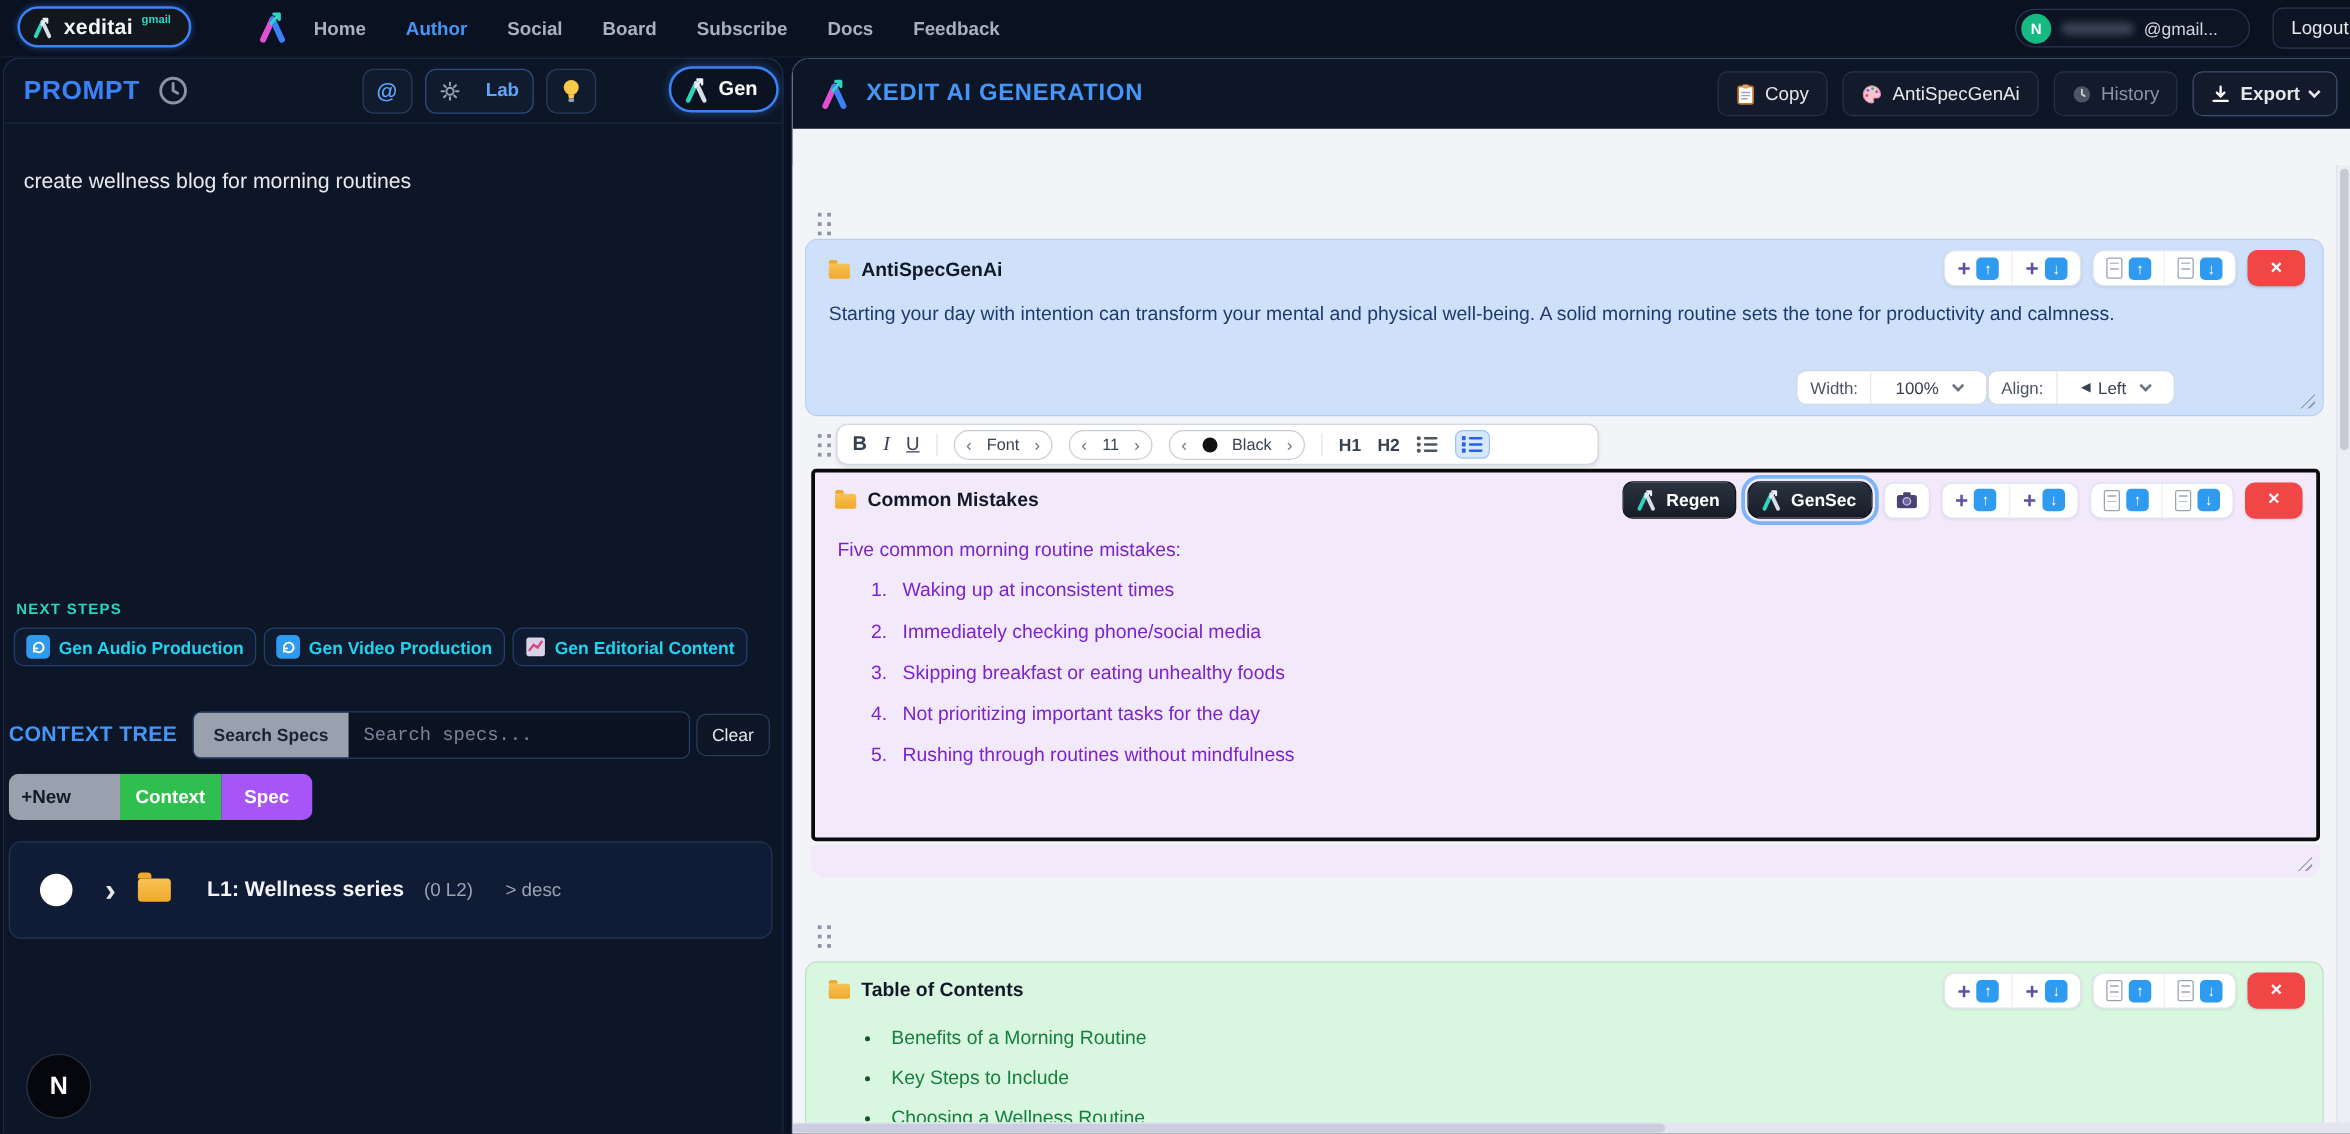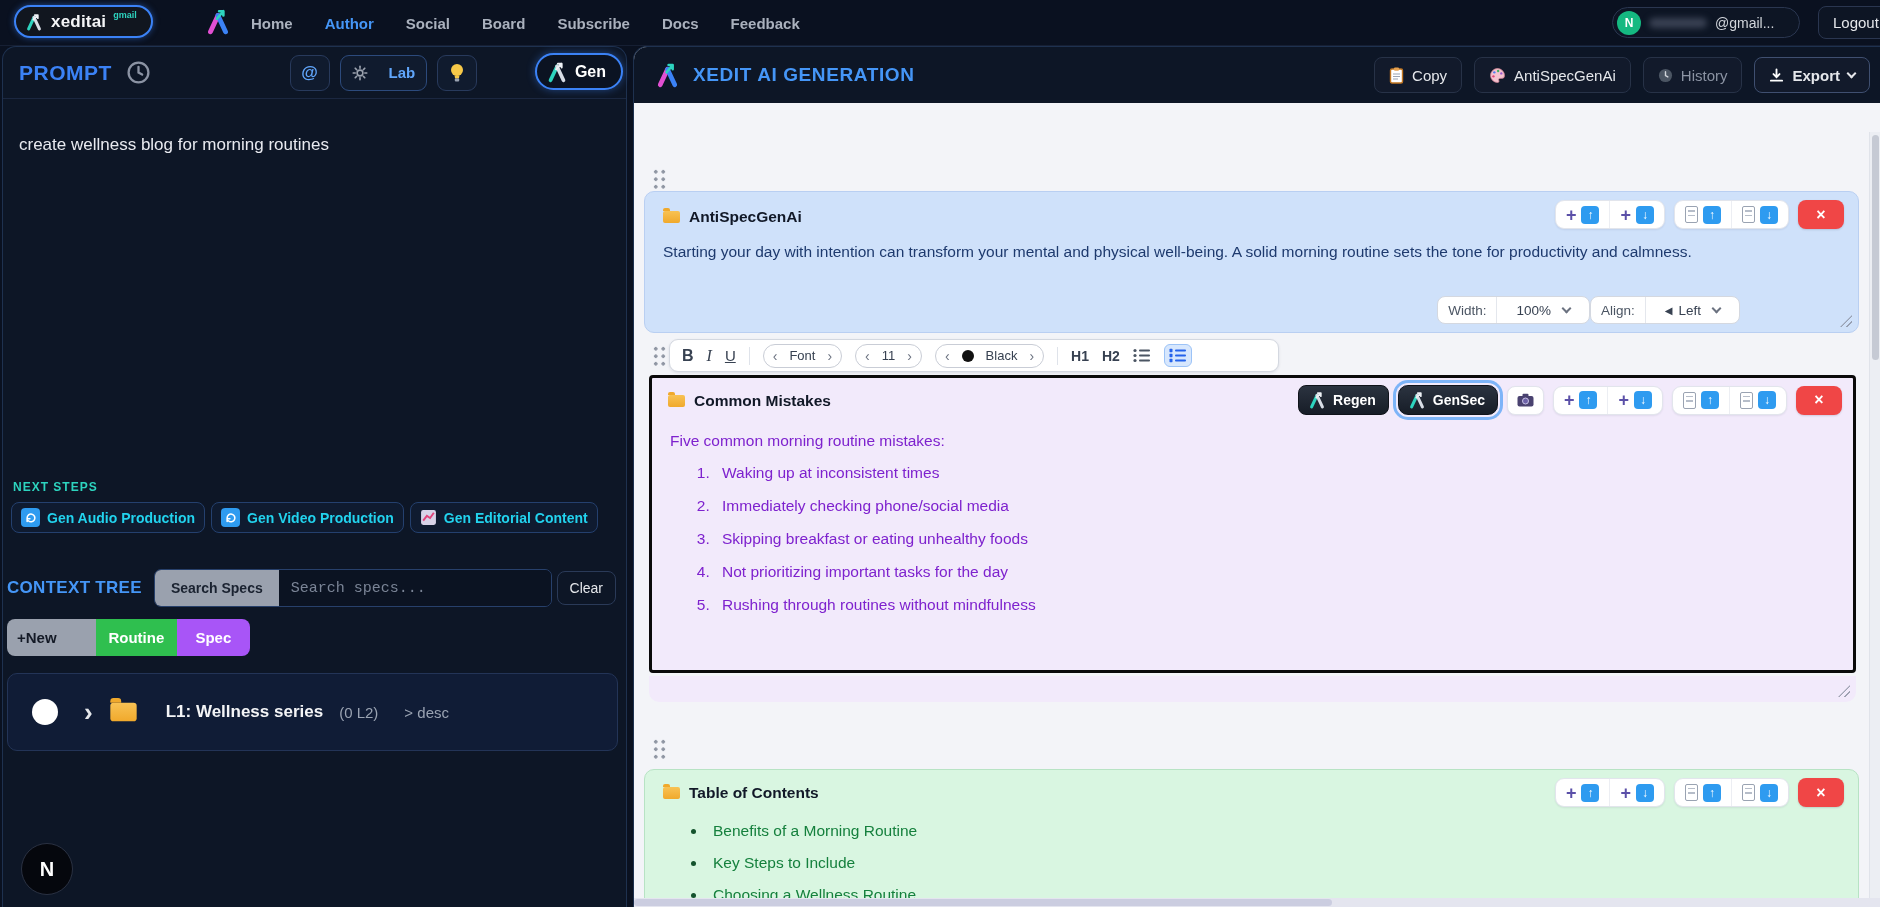--- a/index.html
+++ b/index.html
@@ -271,21 +271,21 @@
       <div class="ctx-row">
         <span class="ctx-title">CONTEXT TREE</span>
         <div class="search-group">
           <span class="search-label">Search Specs</span>
           <input class="search-input" type="text" placeholder="Search specs..." style="">
         </div>
         <div class="clear-btn">Clear</div>
       </div>
       <div class="seg-row">
         <span class="seg seg-new">+New</span>
-        <span class="seg seg-context">Routine</span>
+        <span class="seg seg-context">Context</span>
         <span class="seg seg-spec">Spec</span>
       </div>
       <div class="tree-card">
         <span class="tree-circle"></span>
         <span class="tree-chev">›</span>
         <span class="folder-icon lg"></span>
         <span class="tree-label">L1: Wellness series</span>
         <span class="tree-count">(0 L2)</span>
         <span class="tree-desc">&gt; desc</span>
       </div>

